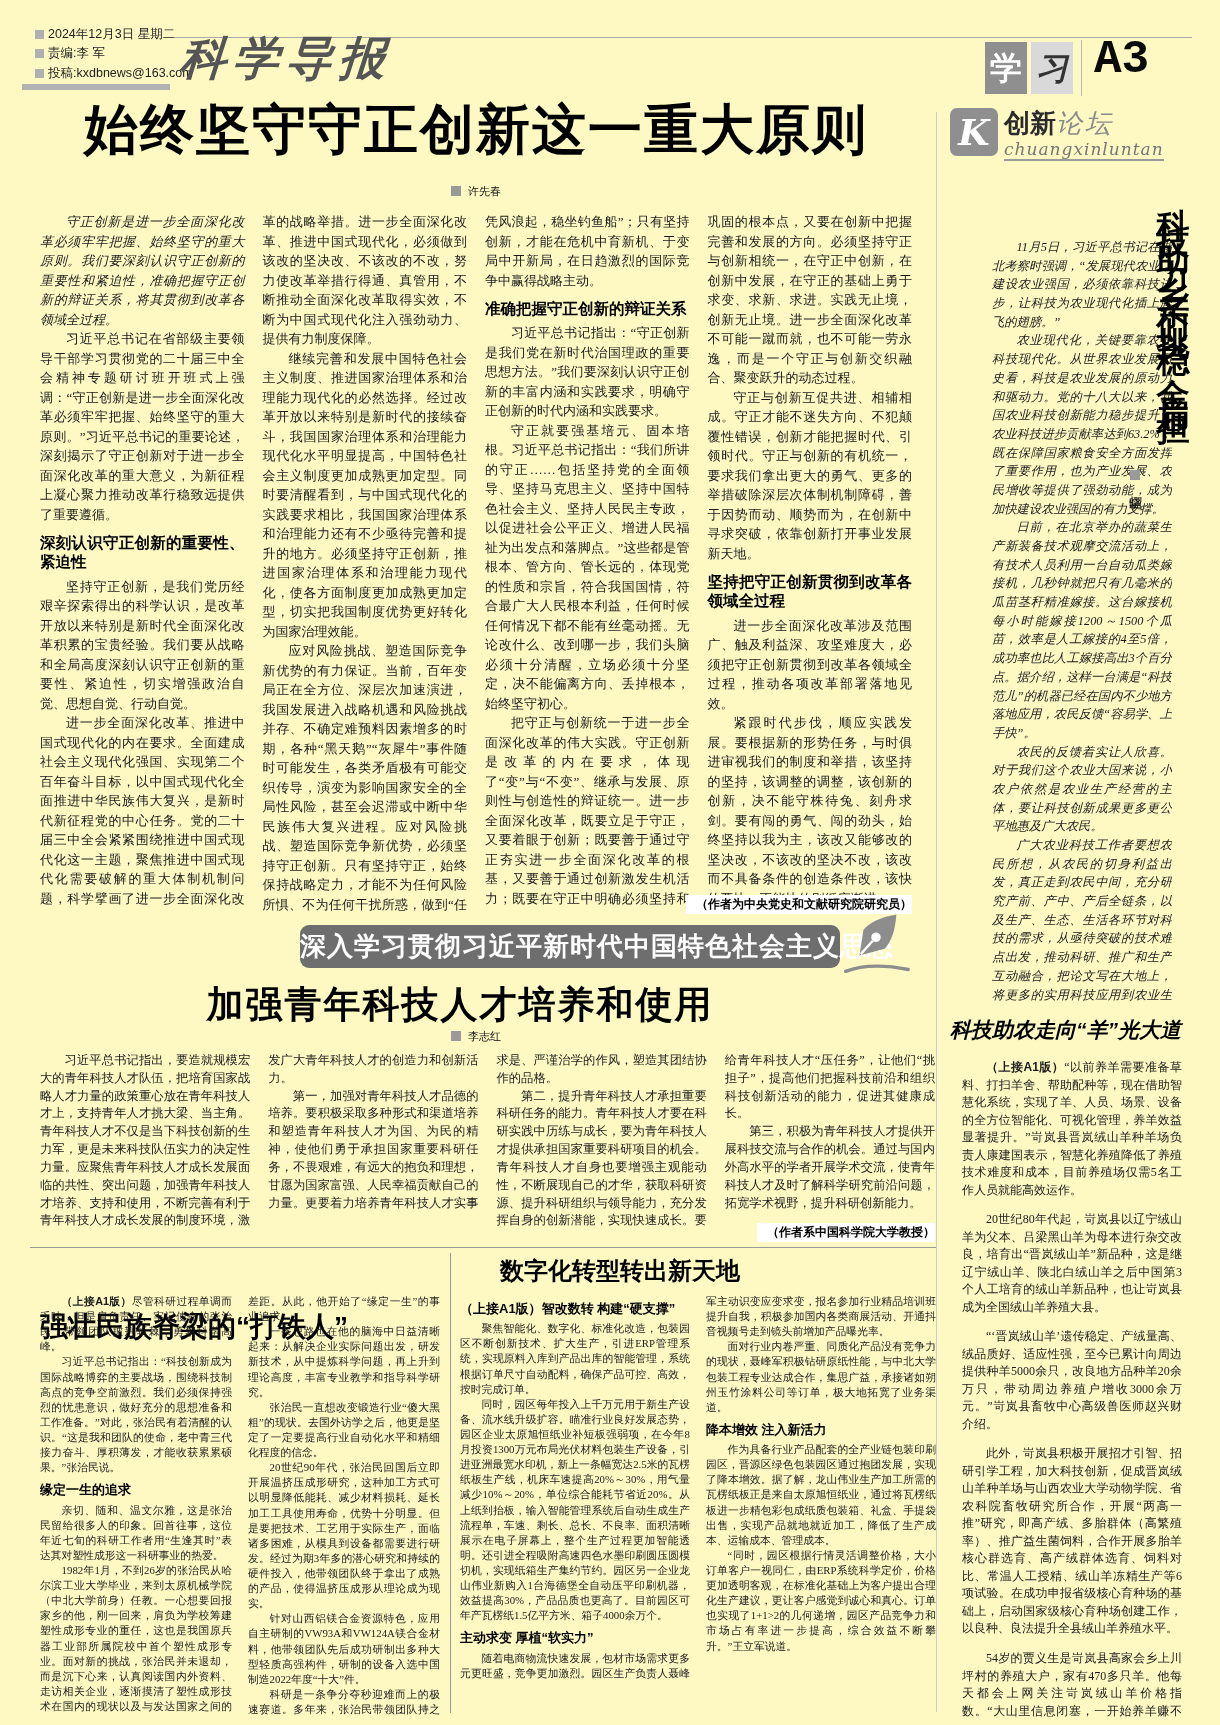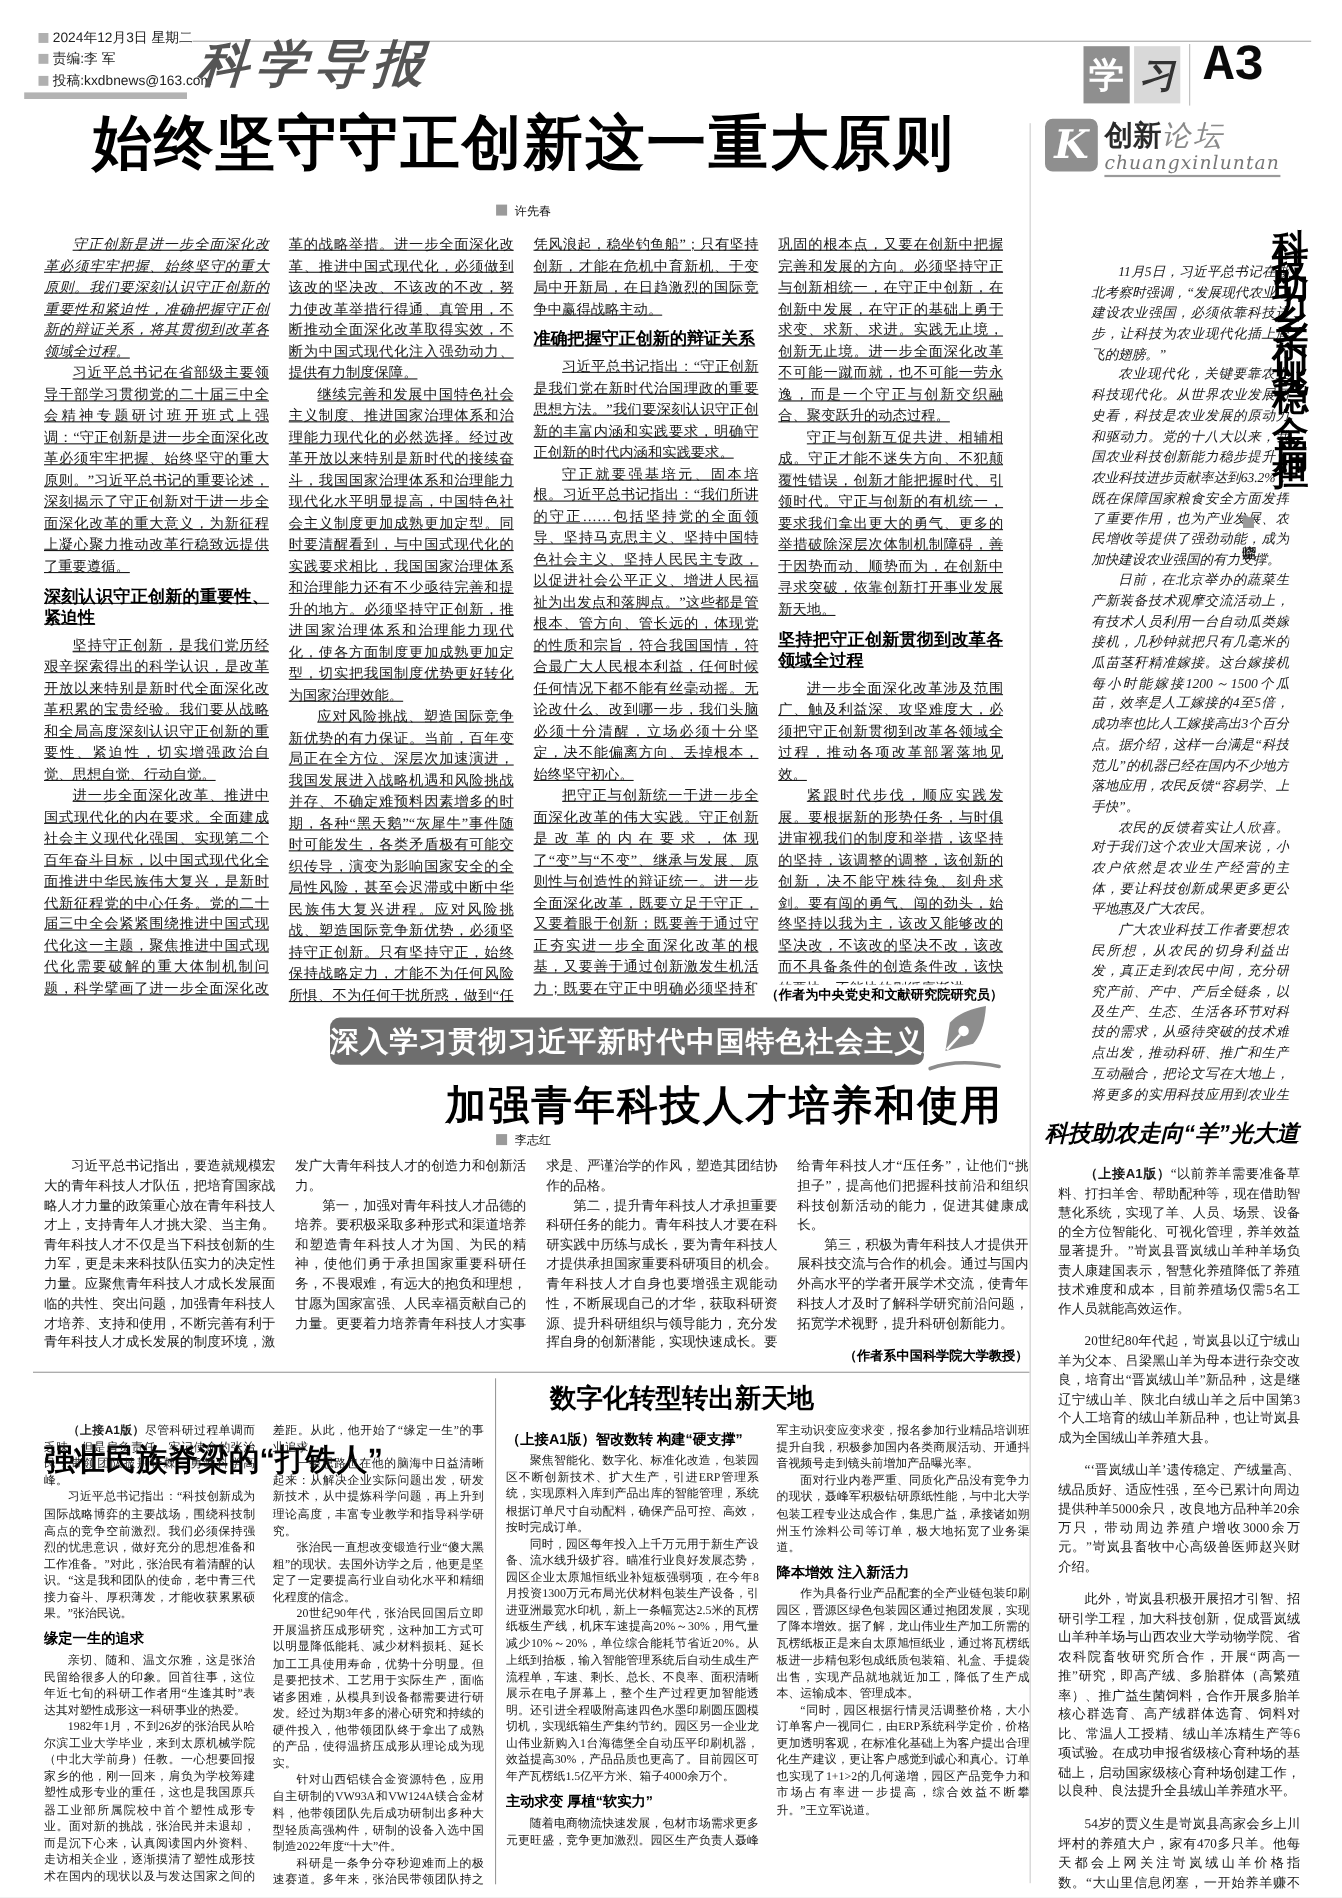--- a/index.html
+++ b/index.html
@@ -1,16 +1,16 @@
 <!DOCTYPE html>
 <html><head>
 <meta charset="utf-8">
 <style>
   html,body{margin:0;padding:0;background:#e8e8e8;}
-  #page{position:relative;width:1220px;height:1725px;background:#ffffff;margin:0 auto;
+  #page{position:relative;width:1220px;height:1725px;background:#fef9c3;margin:0 auto;
         font-family:"Liberation Serif","DejaVu Serif",serif;color:#1a1a1a;overflow:hidden;}
   .abs{position:absolute;}
   
   .meta{font-family:"Liberation Sans","DejaVu Sans",sans-serif;font-size:12.5px;line-height:1.55;color:#222;}
   .meta .row{white-space:nowrap;}
   .meta .sq{display:inline-block;width:9px;height:9px;background:#b0b0b0;margin-right:4px;vertical-align:-1px;}
   .meta-bar{background:#b3b3b3;}
   .masthead{font-size:46px;font-weight:bold;font-style:italic;color:#555;
             letter-spacing:7px;font-family:"DejaVu Serif",serif;transform:skewX(-4deg);white-space:nowrap;}
   .secbox{width:42px;height:52px;text-align:center;line-height:52px;font-size:32px;font-weight:bold;}
@@ -76,21 +76,21 @@
 
   <div class="abs secbox b1" style="left:985px;top:42px;">学</div>
   <div class="abs secbox b2" style="left:1031px;top:42px;">习</div>
   <div class="abs vline" style="left:1081px;top:40px;height:56px;"></div>
   <div class="abs pageno" style="left:1094px;top:34px;">A3</div>
 
   <div class="abs h1" style="left:40px;top:94px;width:872px;font-size:54px;">始终坚守守正创新这一重大原则</div>
   <div class="abs byline" style="left:40px;top:184px;width:872px;">
     <span class="sq"></span><span>许先春</span>
   </div>
-  <div class="abs cols main-body" style="left:40px;top:212px;width:872px;height:702px;column-count:4;text-decoration:underline;">
+  <div class="abs cols main-body" style="left:40px;top:212px;width:872px;height:702px;column-count:4;">
       <p class="para lead">守正创新是进一步全面深化改革必须牢牢把握、始终坚守的重大原则。我们要深刻认识守正创新的重要性和紧迫性，准确把握守正创新的辩证关系，将其贯彻到改革各领域全过程。</p>
       <p class="para">习近平总书记在省部级主要领导干部学习贯彻党的二十届三中全会精神专题研讨班开班式上强调：“守正创新是进一步全面深化改革必须牢牢把握、始终坚守的重大原则。”习近平总书记的重要论述，深刻揭示了守正创新对于进一步全面深化改革的重大意义，为新征程上凝心聚力推动改革行稳致远提供了重要遵循。</p>
       <h3 class="subhead">深刻认识守正创新的重要性、紧迫性</h3>
       <p class="para">坚持守正创新，是我们党历经艰辛探索得出的科学认识，是改革开放以来特别是新时代全面深化改革积累的宝贵经验。我们要从战略和全局高度深刻认识守正创新的重要性、紧迫性，切实增强政治自觉、思想自觉、行动自觉。</p>
       <p class="para">进一步全面深化改革、推进中国式现代化的内在要求。全面建成社会主义现代化强国、实现第二个百年奋斗目标，以中国式现代化全面推进中华民族伟大复兴，是新时代新征程党的中心任务。党的二十届三中全会紧紧围绕推进中国式现代化这一主题，聚焦推进中国式现代化需要破解的重大体制机制问题，科学擘画了进一步全面深化改革的战略举措。进一步全面深化改革、推进中国式现代化，必须做到该改的坚决改、不该改的不改，努力使改革举措行得通、真管用，不断推动全面深化改革取得实效，不断为中国式现代化注入强劲动力、提供有力制度保障。</p>
       <p class="para">继续完善和发展中国特色社会主义制度、推进国家治理体系和治理能力现代化的必然选择。经过改革开放以来特别是新时代的接续奋斗，我国国家治理体系和治理能力现代化水平明显提高，中国特色社会主义制度更加成熟更加定型。同时要清醒看到，与中国式现代化的实践要求相比，我国国家治理体系和治理能力还有不少亟待完善和提升的地方。必须坚持守正创新，推进国家治理体系和治理能力现代化，使各方面制度更加成熟更加定型，切实把我国制度优势更好转化为国家治理效能。</p>
       <p class="para">应对风险挑战、塑造国际竞争新优势的有力保证。当前，百年变局正在全方位、深层次加速演进，我国发展进入战略机遇和风险挑战并存、不确定难预料因素增多的时期，各种“黑天鹅”“灰犀牛”事件随时可能发生，各类矛盾极有可能交织传导，演变为影响国家安全的全局性风险，甚至会迟滞或中断中华民族伟大复兴进程。应对风险挑战、塑造国际竞争新优势，必须坚持守正创新。只有坚持守正，始终保持战略定力，才能不为任何风险所惧、不为任何干扰所惑，做到“任凭风浪起，稳坐钓鱼船”；只有坚持创新，才能在危机中育新机、于变局中开新局，在日趋激烈的国际竞争中赢得战略主动。</p>
       <h3 class="subhead">准确把握守正创新的辩证关系</h3>
       <p class="para">习近平总书记指出：“守正创新是我们党在新时代治国理政的重要思想方法。”我们要深刻认识守正创新的丰富内涵和实践要求，明确守正创新的时代内涵和实践要求。</p>
       <p class="para">守正就要强基培元、固本培根。习近平总书记指出：“我们所讲的守正……包括坚持党的全面领导、坚持马克思主义、坚持中国特色社会主义、坚持人民民主专政，以促进社会公平正义、增进人民福祉为出发点和落脚点。”这些都是管根本、管方向、管长远的，体现党的性质和宗旨，符合我国国情，符合最广大人民根本利益，任何时候任何情况下都不能有丝毫动摇。无论改什么、改到哪一步，我们头脑必须十分清醒，立场必须十分坚定，决不能偏离方向、丢掉根本，始终坚守初心。</p>
@@ -109,21 +109,21 @@
     <svg width="76" height="76" viewBox="0 0 80 80">
       <g transform="rotate(42 40 36)">
         <path d="M40 4 C51 18 55 29 55 39 L40 62 L25 39 C25 29 29 18 40 4 Z" fill="#8d8d8d"></path>
         <circle cx="40" cy="36" r="5" fill="#ffffff"></circle>
         <path d="M40 41 L40 60" stroke="#ffffff" stroke-width="2.5"></path>
       </g>
       <path d="M8 72 Q34 62 74 70" stroke="#8d8d8d" stroke-width="3.5" fill="none" stroke-linecap="round"></path>
     </svg>
   </div>
 
-  <div class="abs h1" style="left:40px;top:980px;width:872px;font-size:37px;text-align:right;">加强青年科技人才培养和使用</div>
+  <div class="abs h1" style="left:24px;top:980px;width:872px;font-size:37px;">加强青年科技人才培养和使用</div>
   <div class="abs byline" style="left:40px;top:1029px;width:872px;">
     <span class="sq"></span><span>李志红</span>
   </div>
   <div class="abs cols a2-body" style="left:40px;top:1052px;width:895px;height:190px;column-count:4;">
       <p class="para">习近平总书记指出，要造就规模宏大的青年科技人才队伍，把培育国家战略人才力量的政策重心放在青年科技人才上，支持青年人才挑大梁、当主角。青年科技人才不仅是当下科技创新的生力军，更是未来科技队伍实力的决定性力量。应聚焦青年科技人才成长发展面临的共性、突出问题，加强青年科技人才培养、支持和使用，不断完善有利于青年科技人才成长发展的制度环境，激发广大青年科技人才的创造力和创新活力。</p>
       <p class="para">第一，加强对青年科技人才品德的培养。要积极采取多种形式和渠道培养和塑造青年科技人才为国、为民的精神，使他们勇于承担国家重要科研任务，不畏艰难，有远大的抱负和理想，甘愿为国家富强、人民幸福贡献自己的力量。更要着力培养青年科技人才实事求是、严谨治学的作风，塑造其团结协作的品格。</p>
       <p class="para">第二，提升青年科技人才承担重要科研任务的能力。青年科技人才要在科研实践中历练与成长，要为青年科技人才提供承担国家重要科研项目的机会。青年科技人才自身也要增强主观能动性，不断展现自己的才华，获取科研资源、提升科研组织与领导能力，充分发挥自身的创新潜能，实现快速成长。要给青年科技人才“压任务”，让他们“挑担子”，提高他们把握科技前沿和组织科技创新活动的能力，促进其健康成长。</p>
       <p class="para">第三，积极为青年科技人才提供开展科技交流与合作的机会。通过与国内外高水平的学者开展学术交流，使青年科技人才及时了解科学研究前沿问题，拓宽学术视野，提升科研创新能力。</p>
     </div>
   <div class="abs" style="left:40px;top:1052px;width:895px;height:190px;pointer-events:none;">

